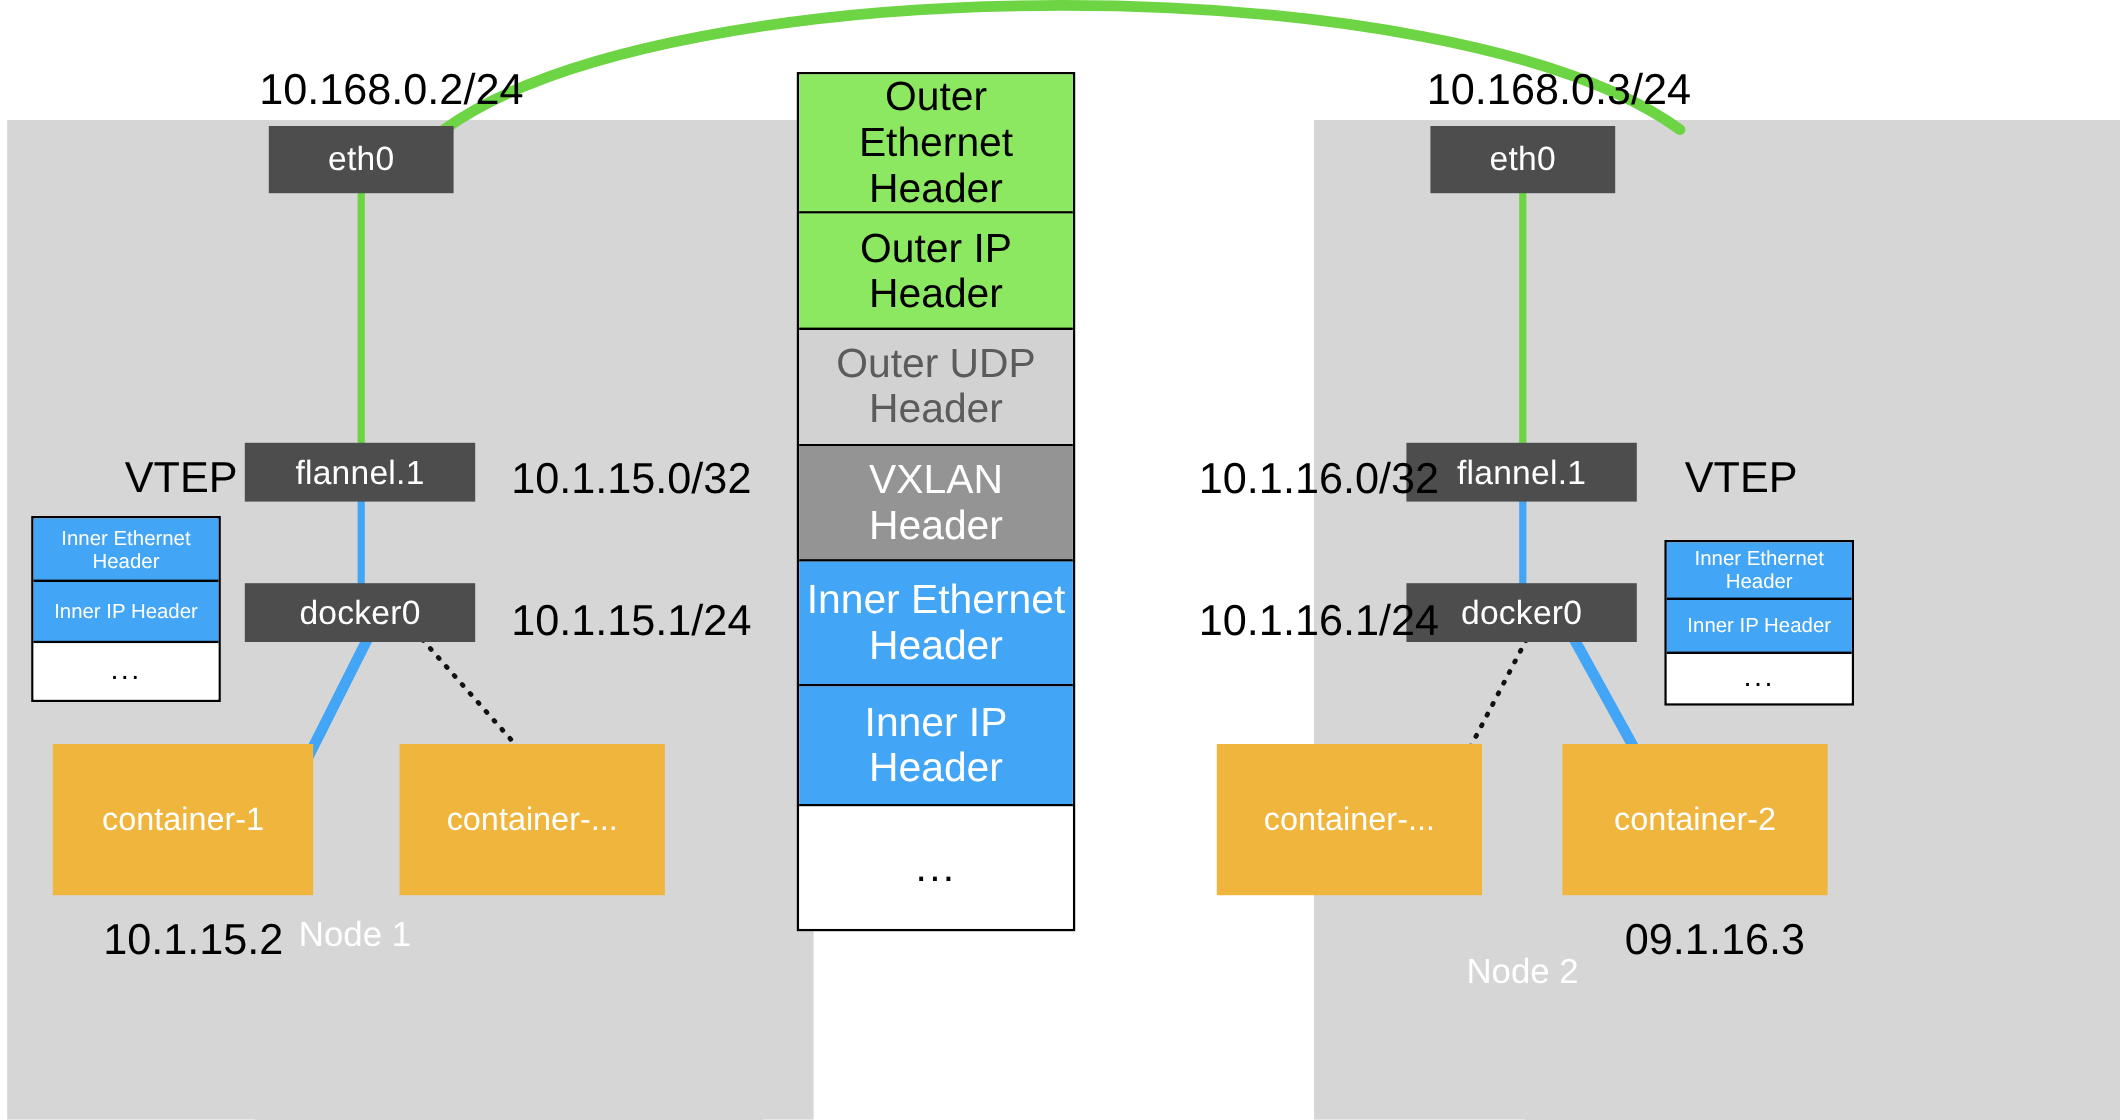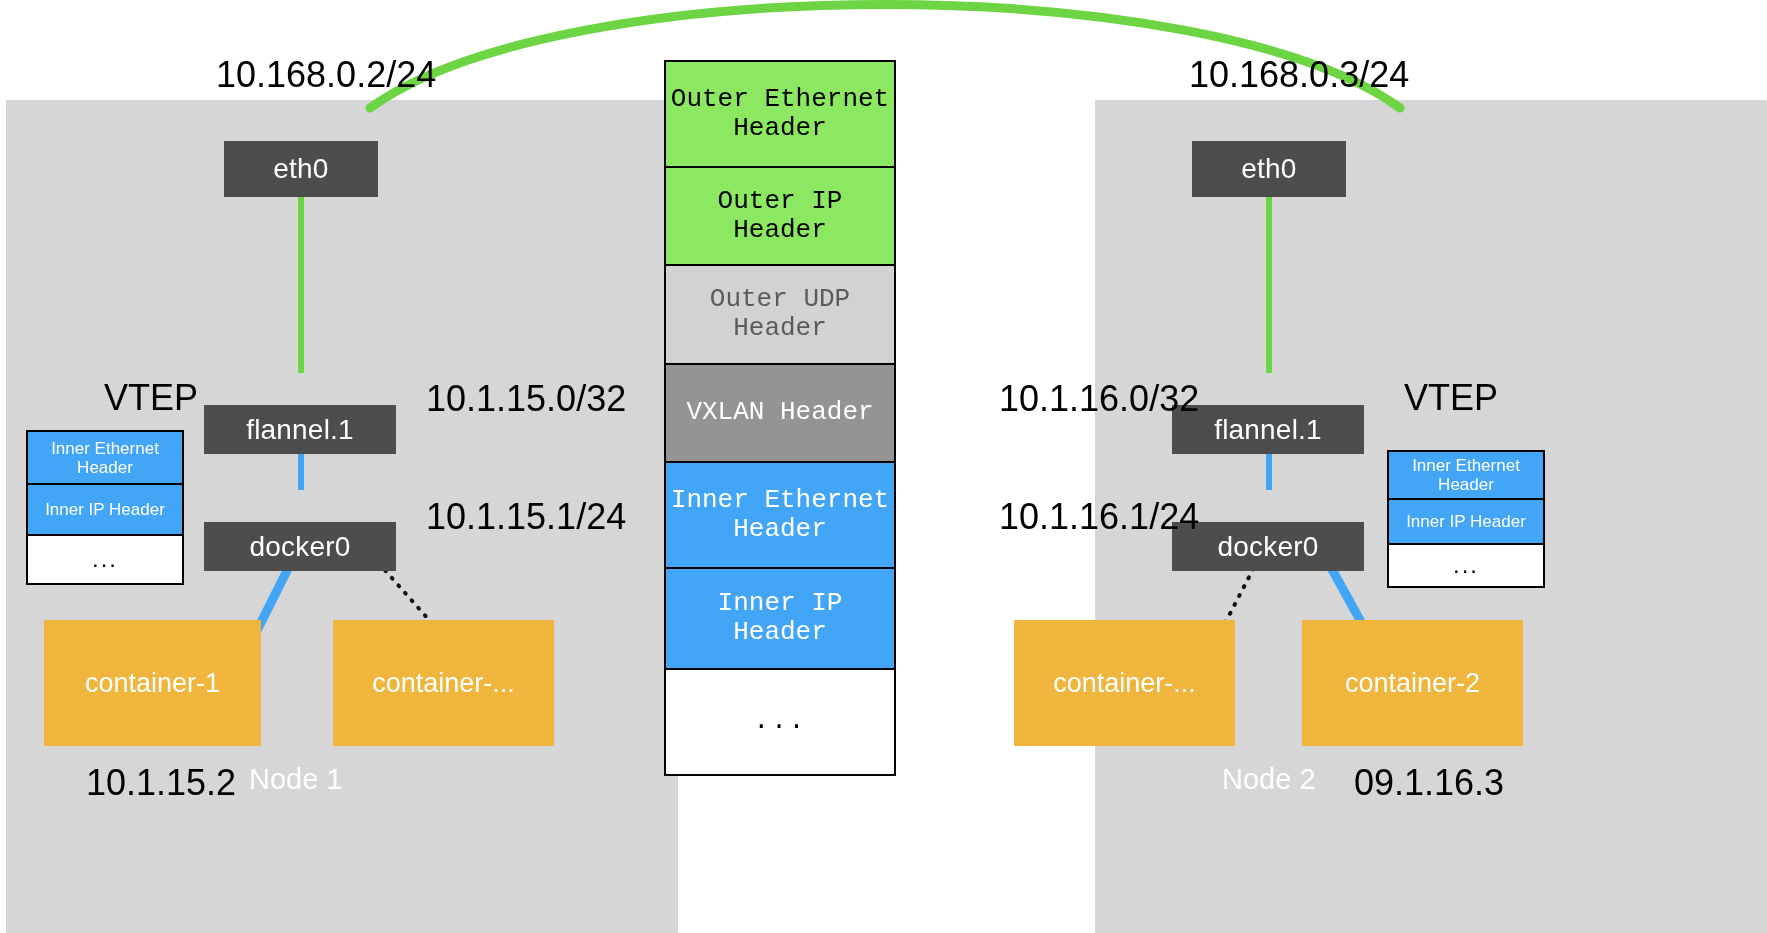--- a/index.html
+++ b/index.html
@@ -35,21 +35,20 @@
   .device-box {
     position: absolute;
     background: #4d4d4d;
     color: #ffffff;
     display: flex;
     align-items: center;
     justify-content: center;
     font-size: 28px;
     letter-spacing: .2px;
     z-index: 6;
-    margin-top: 36px;
   }
 
   
   .container-box {
     position: absolute;
     background: #f0b53c;
     color: #ffffff;
     display: flex;
     align-items: center;
     justify-content: center;
@@ -99,21 +98,21 @@
     align-items: center;
     justify-content: center;
     text-align: center;
     line-height: 1.12;
     padding: 0 4px;
   }
   .pkt-row:last-child { border-bottom: none; }
 
   
   #packet-center { left: 664px; top: 60px; width: 232px; height: 716px; }
-  #packet-center .pkt-row { font-size: 26px; font-family: Liberation Mono, monospace; }
+  #packet-center .pkt-row { font-size: 34px; }
 
   
   .pkt-small { width: 158px; }
   .pkt-small .pkt-row { font-size: 17px; }
   #packet-left  { left: 26px;   top: 430px; height: 155px; }
   #packet-right { left: 1387px; top: 450px; height: 138px; }
 
   .c-green  { background: #8ce861; color: #000000; }
   .c-ltgray { background: #d2d2d2; color: #5b5b5b; }
   .c-gray   { background: #949494; color: #ffffff; }
@@ -204,16 +203,16 @@
 
   <div class="pkt-stack pkt-small" id="packet-right">
       <div class="pkt-row c-blue" style="flex: 1.05 1 0%;">Inner Ethernet Header</div>
       <div class="pkt-row c-blue" style="flex: 1 1 0%;">Inner IP Header</div>
       <div class="pkt-row c-white ellipsis" style="flex: 0.95 1 0%;">...</div>
     </div>
 
   <div class="container-box" style="left:1014px; top:620px; width:221px; height:126px;">container-...</div>
   <div class="container-box" style="left:1302px; top:620px; width:221px; height:126px;">container-2</div>
 
-  <div class="node-caption" style="left:1222px; top:763px;">Node 2</div>
+  <div class="node-caption" style="left:1222px; top:794px;">Node 2</div>
   <div class="lbl" style="left:1354px; top:762px;">09.1.16.3</div>
 
 </div>
 
 </body></html>

